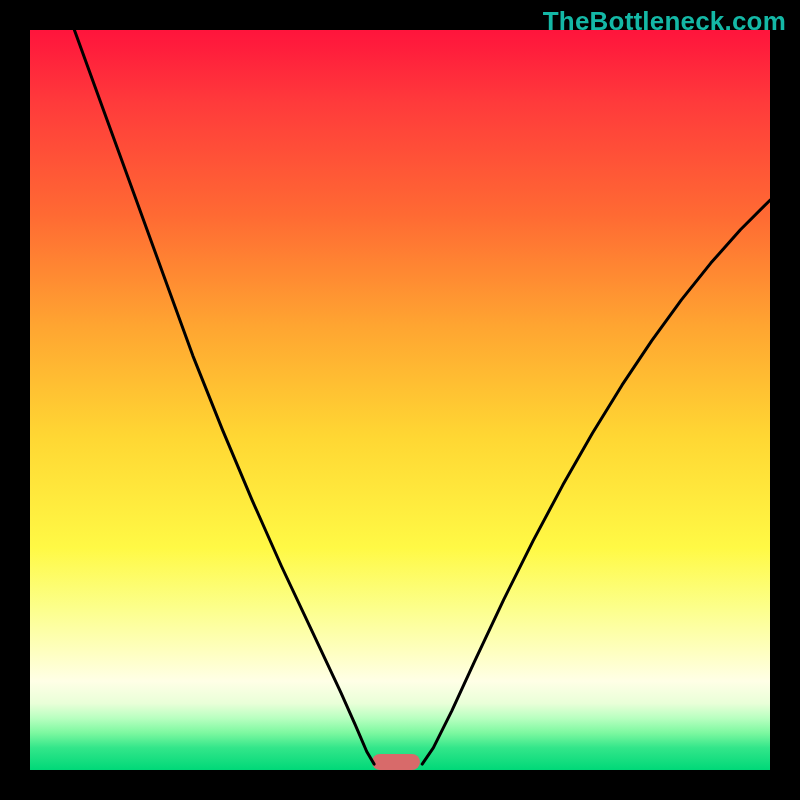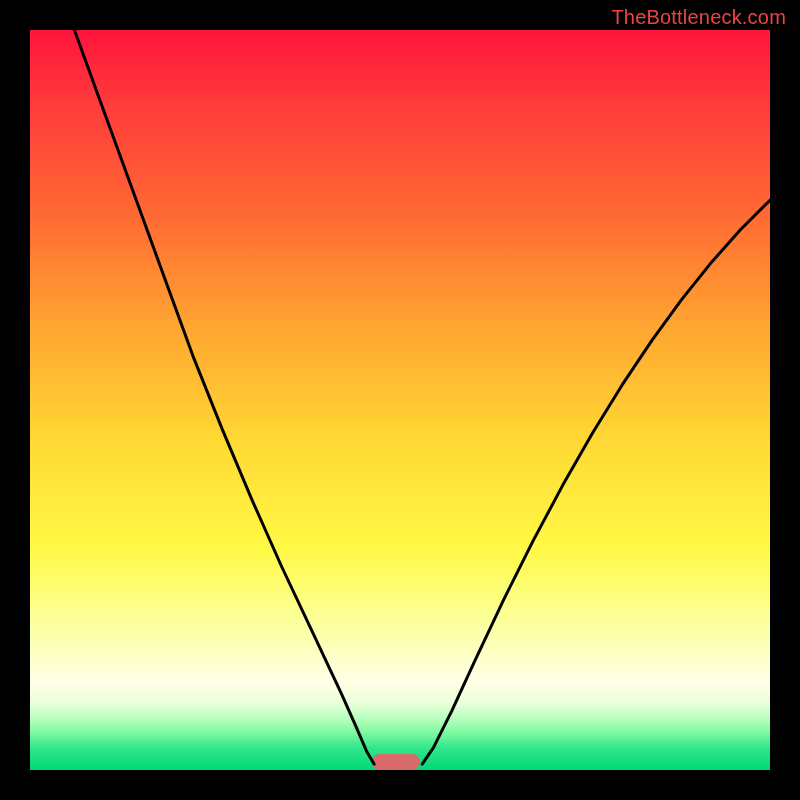--- a/index.html
+++ b/index.html
@@ -14,21 +14,21 @@
           #fff945 70%,
           #fcff8a 78%,
           #feffc0 84%,
           #ffffe6 88%,
           #e9ffd8 91%,
           #b8ffc0 93%,
           #7cf8a0 95%,
           #33e68a 97%,
           #00d878 100%);}
   .marker{position:absolute;width:48px;height:16px;border-radius:8px;background:#d86a6a;left:50%;bottom:0;transform:translate(-50%,0)}
-  .watermark{position:absolute;top:6px;right:14px;color:#ef4444;font-size:20px;font-weight:400;letter-spacing:.2px}
+  .watermark{position:absolute;top:6px;right:14px;color:#14b8a6;font-size:26px;font-weight:700;letter-spacing:.2px}
   svg.curve{position:absolute;left:30px;top:30px;width:740px;height:740px;overflow:visible}
   svg.curve path{fill:none;stroke:#000;stroke-width:3;stroke-linejoin:round;stroke-linecap:round}
 </style>
 </head>
 <body>
 
 <div class="frame">
   <div class="plot">
     <div class="marker" style="left: 49.5%; width: 48.1px;"></div>
   </div>

